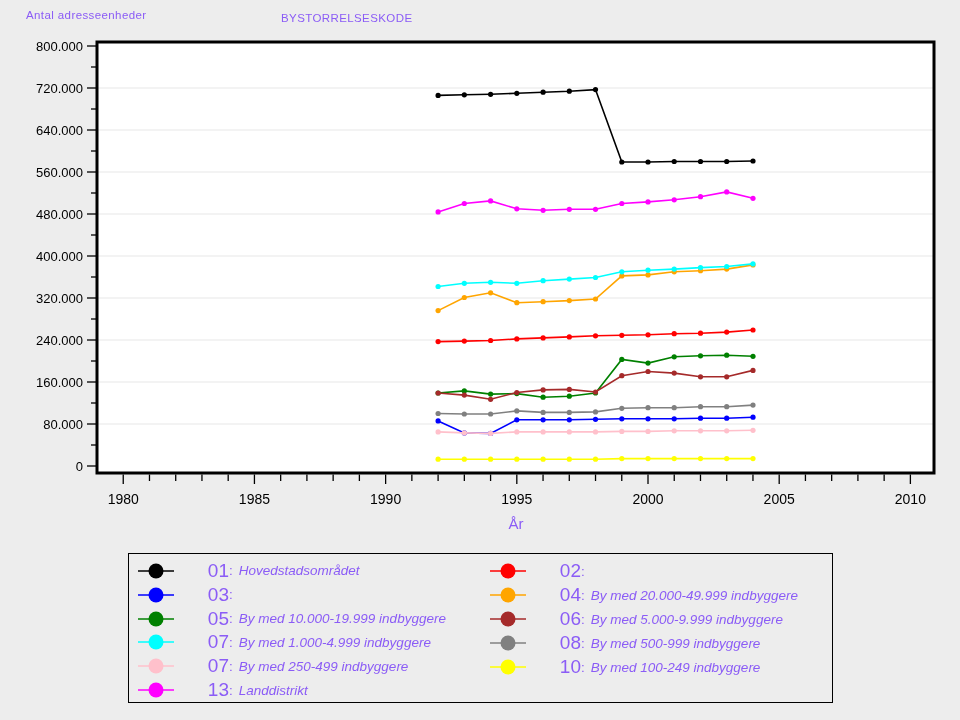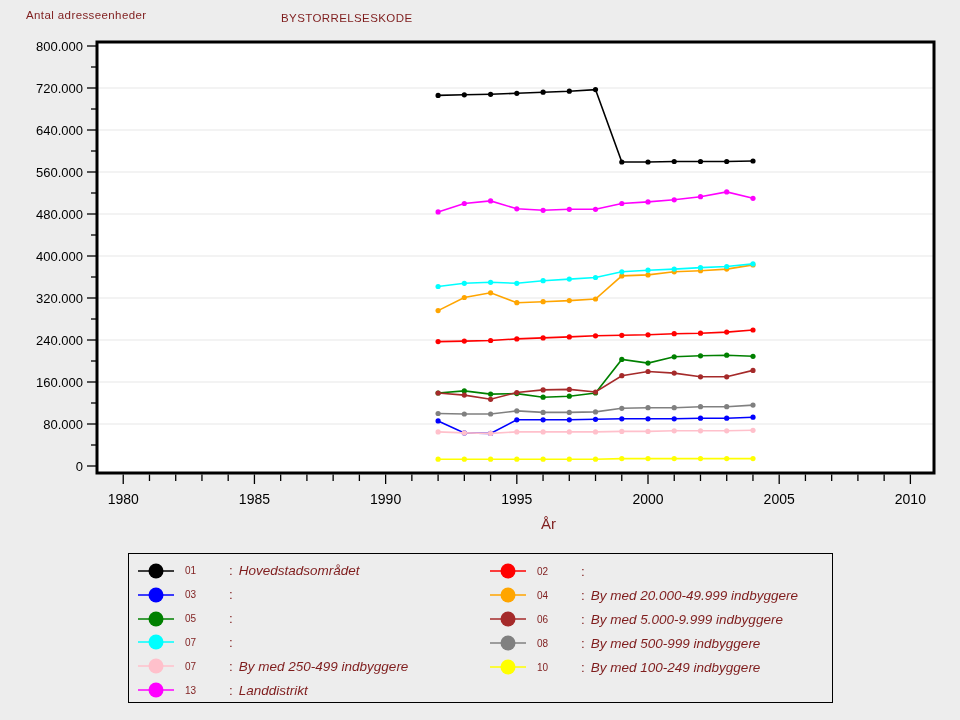--- a/index.html
+++ b/index.html
@@ -1,55 +1,55 @@
 <!DOCTYPE html>
 <html><head>
 <meta charset="utf-8">
 <style>
   html,body{margin:0;padding:0;}
   .page{
     position:relative;
     width:960px;height:720px;
     background:#ededed;
     font-family:"Liberation Sans",sans-serif;
-    color:#7f1d1d;
+    color:#8b5cf6;
     overflow:hidden;
   }
   .title-left{
     position:absolute;left:26px;top:9px;
     font-size:11.5px;letter-spacing:0.4px;
   }
   .title-center{
     position:absolute;left:281px;top:12px;
     font-size:11.5px;letter-spacing:0.4px;
   }
   #plot{position:absolute;left:0;top:0;}
   svg text{font-family:"Liberation Sans",sans-serif;fill:#000;}
   .xlabel{
     position:absolute;left:476px;top:515px;width:80px;
-    text-align:right;font-size:15px;
+    text-align:center;font-size:15px;
   }
   .legend{
     position:absolute;left:128px;top:553px;
     width:705px;height:150px;
     border:1px solid #000;
     box-sizing:border-box;
     background:#ededed;
     display:flex;
     padding-top:5px;
   }
   .legend-col{display:flex;flex-direction:column;}
   .legend-col.left{width:352px;}
   .legend-col.right{flex:1;}
   .legend-row{
     display:flex;align-items:center;
     height:24px;
   }
   .legend-marker{flex:0 0 38px;margin-left:8px;}
-  .legend-code{width:44px;margin-left:10px;font-size:10px;}
+  .legend-code{width:44px;margin-left:10px;font-size:19px;text-align:right;}
   .legend-colon{font-size:13.5px;}
   .legend-label{font-size:13.5px;margin-left:6px;white-space:nowrap;font-style:italic;}
 </style>
 </head>
 <body>
 
 <div class="page">
   <div class="title-left">Antal adresseenheder</div>
   <div class="title-center">BYSTORRELSESKODE</div>
   <svg id="plot" width="960" height="545" viewBox="0 0 960 545">
@@ -331,28 +331,30 @@
           <span class="legend-code">03</span>
           <span class="legend-colon">:</span>
         </div>
         <div class="legend-row">
           <svg class="legend-marker" width="38" height="18">
             <line x1="1" x2="37" y1="9" y2="9" stroke="#008000" stroke-width="1.6"></line>
             <circle cx="19" cy="9" r="7.5" fill="#008000"></circle>
           </svg>
           <span class="legend-code">05</span>
           <span class="legend-colon">:</span>
+          <span class="legend-label">By med 10.000-19.999 indbyggere</span>
         </div>
         <div class="legend-row">
           <svg class="legend-marker" width="38" height="18">
             <line x1="1" x2="37" y1="9" y2="9" stroke="#00ffff" stroke-width="1.6"></line>
             <circle cx="19" cy="9" r="7.5" fill="#00ffff"></circle>
           </svg>
           <span class="legend-code">07</span>
           <span class="legend-colon">:</span>
+          <span class="legend-label">By med 1.000-4.999 indbyggere</span>
         </div>
         <div class="legend-row">
           <svg class="legend-marker" width="38" height="18">
             <line x1="1" x2="37" y1="9" y2="9" stroke="#ffc0cb" stroke-width="1.6"></line>
             <circle cx="19" cy="9" r="7.5" fill="#ffc0cb"></circle>
           </svg>
           <span class="legend-code">07</span>
           <span class="legend-colon">:</span>
           <span class="legend-label">By med 250-499 indbyggere</span>
         </div>

